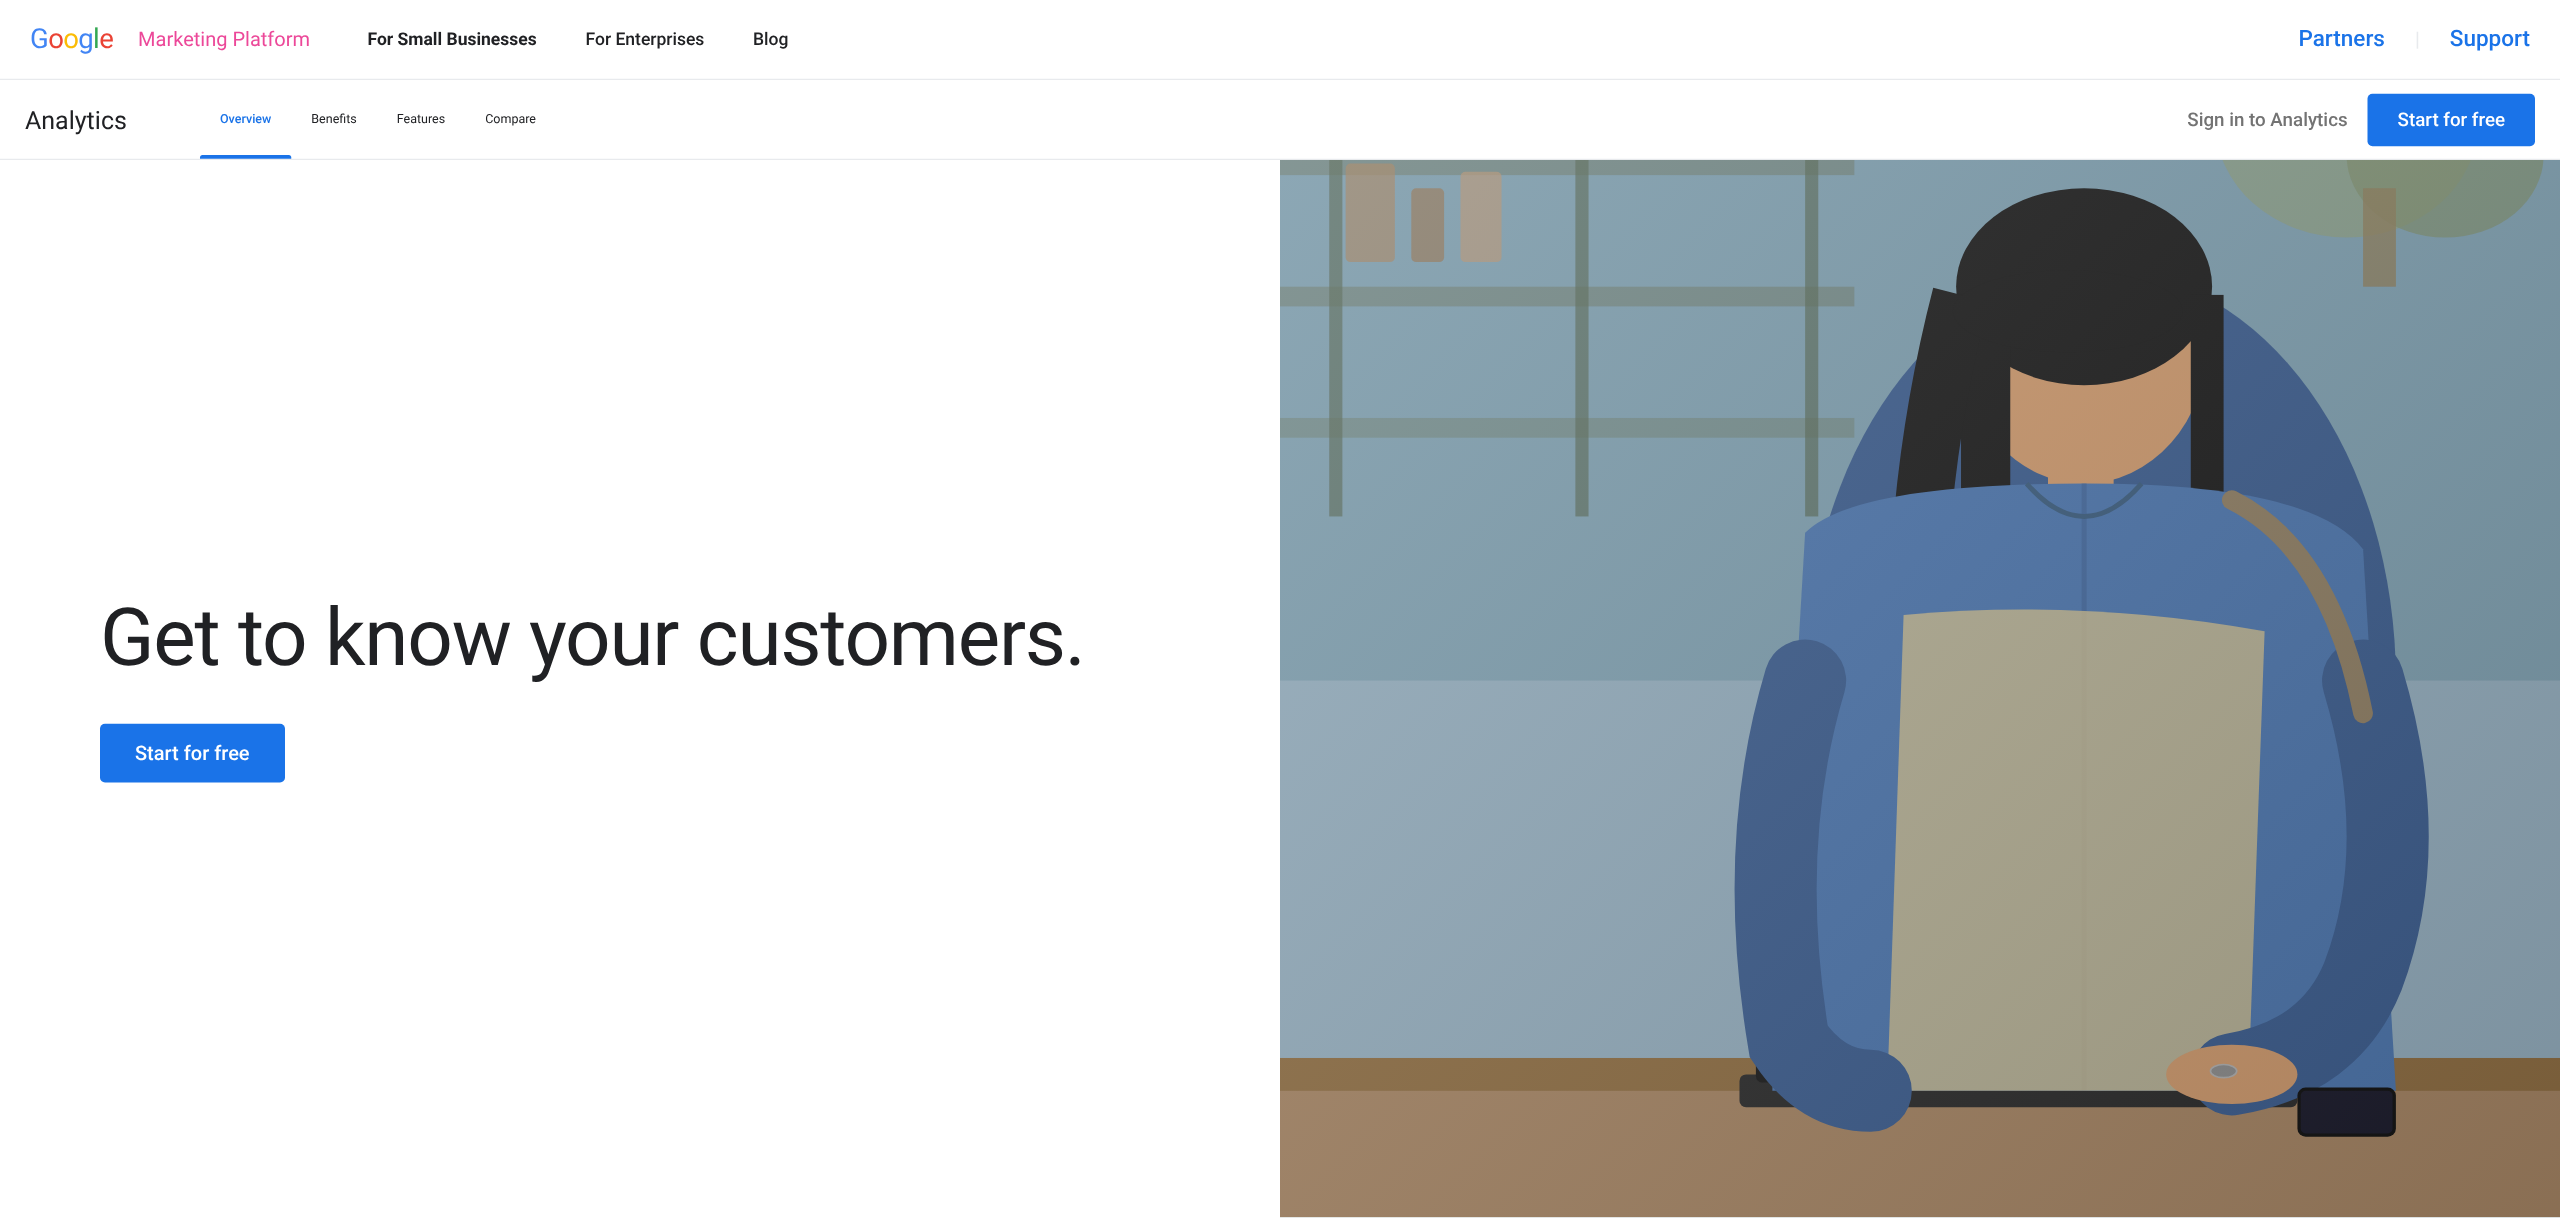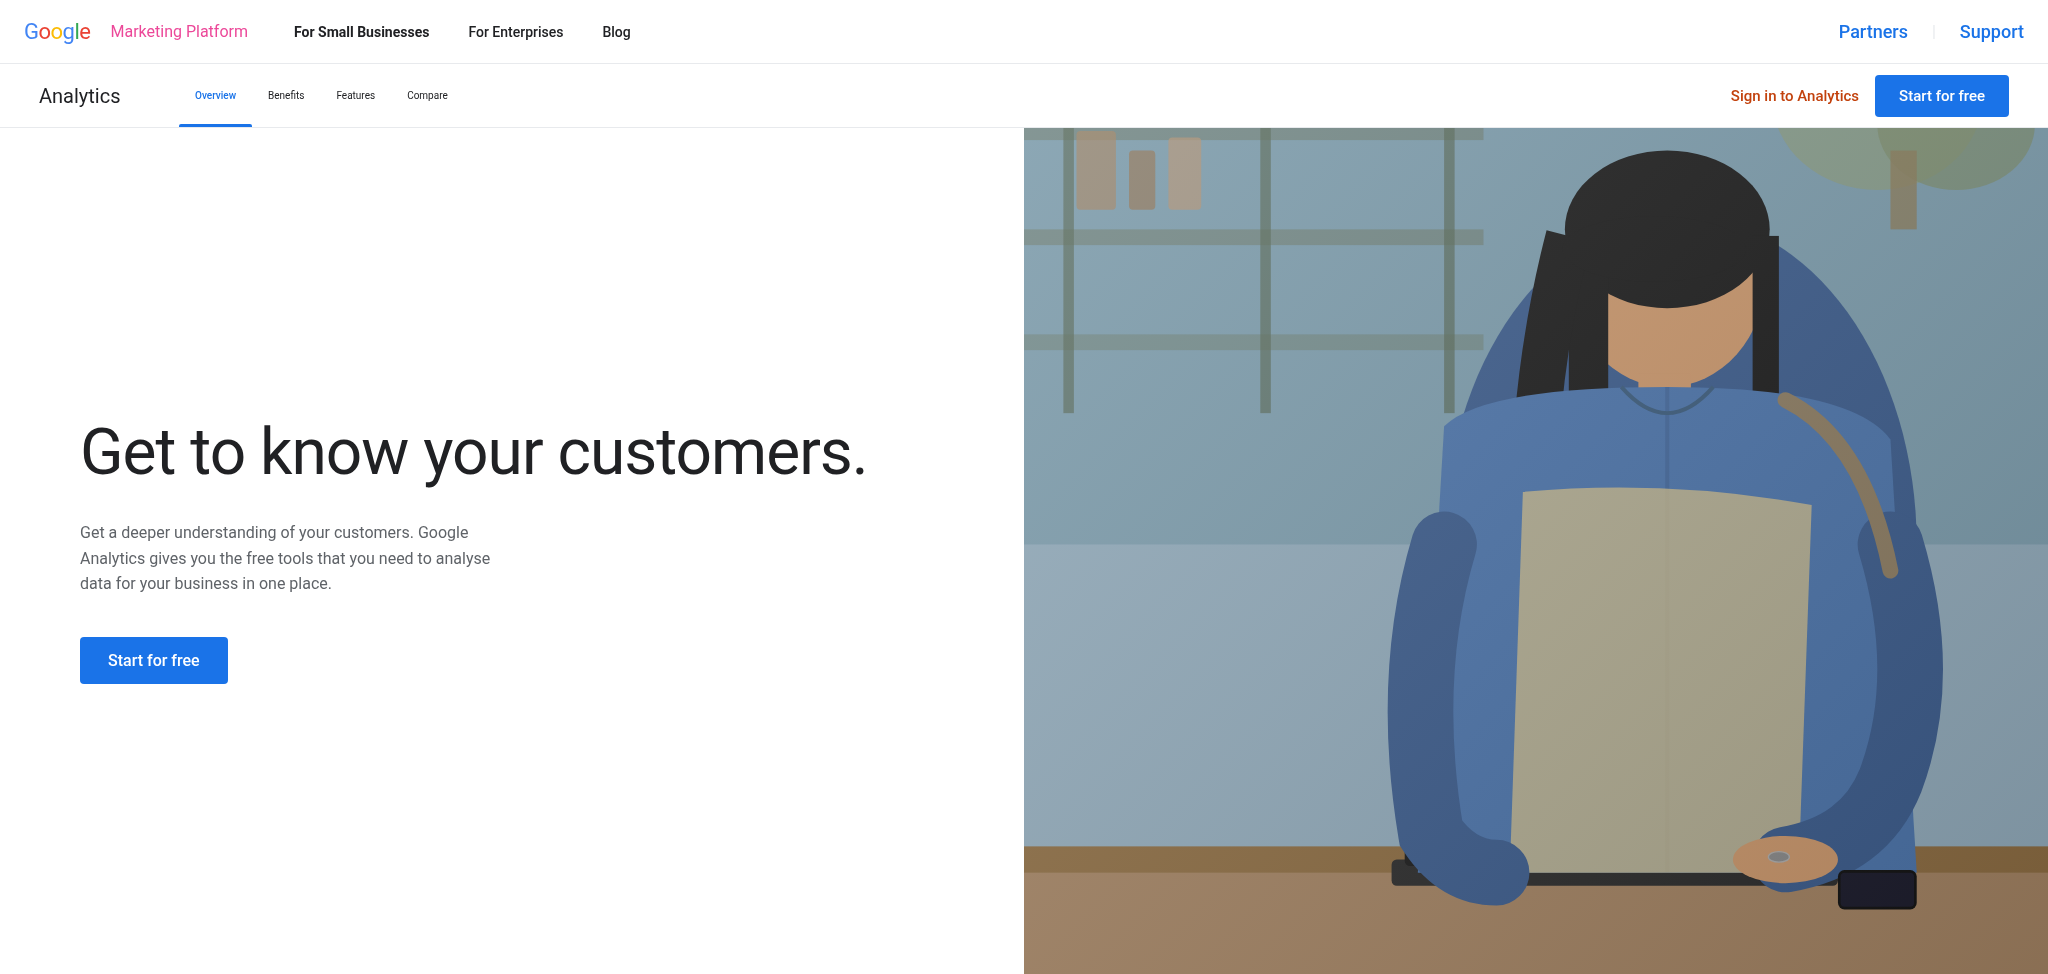--- a/index.html
+++ b/index.html
@@ -65,21 +65,21 @@
       text-decoration: none;
       font-weight: 500;
       cursor: pointer;
     }
 
     
     .sub-nav {
       display: flex;
       align-items: center;
       height: 64px;
-      padding: 0 39px;
+      padding: 0 20px;
       border-bottom: 1px solid #e8eaed;
       background: #fff;
     }
     .sub-nav-brand {
       font-size: 20px;
       color: #202124;
       font-weight: 400;
       margin-right: 40px;
       min-width: 100px;
     }
@@ -114,21 +114,21 @@
       background: #1a73e8;
       border-radius: 2px 2px 0 0;
     }
     .sub-nav-right {
       display: flex;
       align-items: center;
       gap: 16px;
     }
     .sign-in-link {
       font-size: 15px;
-      color: #c2410c;
+      color: #737373;
       text-decoration: none;
       font-weight: 500;
       cursor: pointer;
     }
     .start-free-btn {
       background: #1a73e8;
       color: #fff;
       border: none;
       padding: 12px 24px;
       font-size: 15px;
@@ -235,21 +235,20 @@
   </div>
   <div class="sub-nav-right">
     <a class="sign-in-link" href="#">Sign in to Analytics</a>
     <a class="start-free-btn" href="#">Start for free</a>
   </div>
 </nav>
 
 <section class="hero">
   <div class="hero-content">
     <h1 class="hero-headline">Get to know your customers.</h1>
-    <p class="hero-description">Get a deeper understanding of your customers. Google Analytics gives you the free tools that you need to analyse data for your business in one place.</p>
     <a class="hero-btn" href="#">Start for free</a>
   </div>
   <div class="hero-image">
     <div class="hero-image-placeholder">
 
       <svg width="100%" height="100%" viewBox="0 0 780 810" preserveAspectRatio="xMidYMid slice" xmlns="http://www.w3.org/2000/svg">
 
         <rect width="780" height="810" fill="#8fa8b8"></rect>
 
         <rect x="0" y="0" width="780" height="400" fill="#7a9aaa"></rect>

